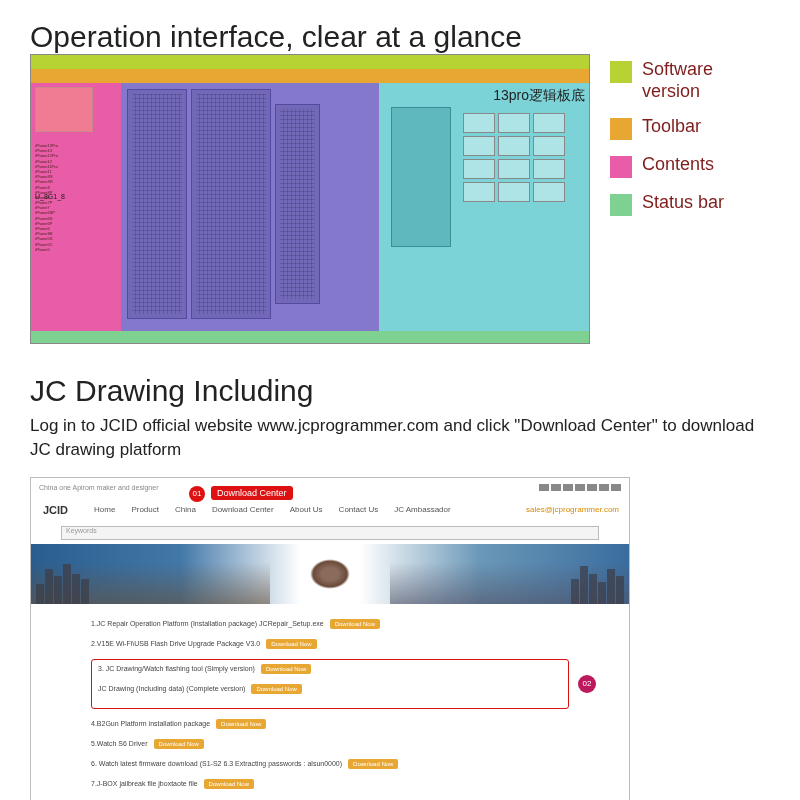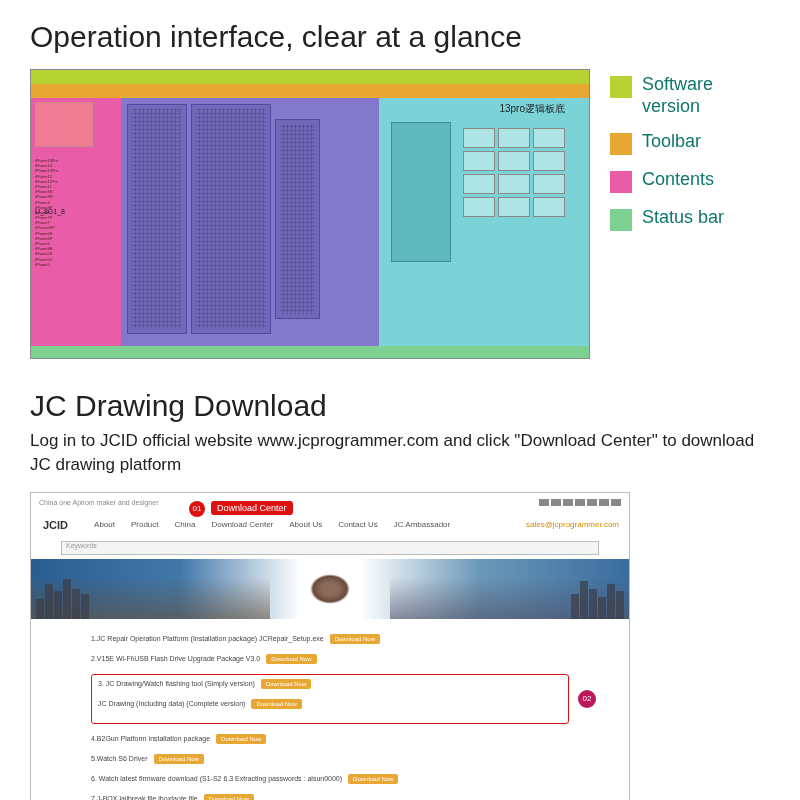--- a/index.html
+++ b/index.html
@@ -1,18 +1,18 @@
 <!DOCTYPE html>
 <html><head>
 <meta charset="utf-8">
 <style>
 * { box-sizing: border-box; margin: 0; padding: 0; }
 body { font-family: Arial, sans-serif; width: 800px; height: 800px; background: #fff; padding: 20px 30px; }
 
-.section1-title { font-size: 30px; font-weight: 400; color: #222; margin-bottom: 15px; }
+.section1-title { font-size: 30px; font-weight: 400; color: #222; }
 
 .section1 { display: flex; gap: 20px; margin-bottom: 30px; }
 
 .app-window {
   width: 560px;
   height: 290px;
   border: 1px solid #888;
   background: #f0f0f0;
   position: relative;
   overflow: hidden;
@@ -80,22 +80,22 @@
 }
 
 .pdf-window {
   width: 210px;
   background: #7bd3d8;
   padding: 6px;
   position: relative;
 }
 .pdf-label {
   position: absolute;
-  top: 4px; right: 24px;
-  font-size: 10px;
+  top: 4px; right: 4px;
+  font-size: 14px;
   color: #222;
   margin-left: 39px;
 }
 .pdf-board {
   width: 60px;
   height: 140px;
   background: #5fb8bd;
   margin: 18px 0 0 6px;
   border: 1px solid #3a8f94;
 }
@@ -114,21 +114,21 @@
   border: 1px solid #888;
   background: rgba(255,255,255,0.4);
 }
 
 .statusbar { height: 12px; background: #7fd191; width: 100%; }
 
 
 .legend { flex: 1; display: flex; flex-direction: column; gap: 14px; padding-top: 5px; }
 .legend-item { display: flex; align-items: flex-start; gap: 10px; }
 .swatch { width: 22px; height: 22px; flex-shrink: 0; margin-top: 2px; }
-.legend-text { font-size: 18px; color: #0f766e; line-height: 1.2; }
+.legend-text { font-size: 18px; color: #7f1d1d; line-height: 1.2; }
 
 
 .section2-title { font-size: 30px; font-weight: 400; color: #222; margin-bottom: 6px; }
 .section2-sub { font-size: 17px; color: #222; line-height: 1.4; margin-bottom: 15px; }
 
 .website {
   width: 600px;
   border: 1px solid #bbb;
   background: #fff;
   font-size: 8px;
@@ -321,21 +321,21 @@
         <div class="legend-text">Contents</div>
       </div>
       <div class="legend-item">
         <div class="swatch" style="background: rgb(127, 209, 145);"></div>
         <div class="legend-text">Status bar</div>
       </div>
     </div>
 
 </div>
 
-<div class="section2-title">JC Drawing Download</div>
+<div class="section2-title">JC Drawing Including</div>
 <div class="section2-sub">Log in to JCID official website www.jcprogrammer.com and click "Download Center" to download JC drawing platform</div>
 
 <div class="website">
 
   <div class="web-top">
     <span style="font-size:7px;color:#888">China one Apirom maker and designer</span>
     <div class="flags">
       <div class="flag"></div>
       <div class="flag"></div>
       <div class="flag"></div>
@@ -343,21 +343,21 @@
       <div class="flag"></div>
       <div class="flag"></div>
       <div class="flag"></div>
     </div>
   </div>
 
   <div class="web-nav">
     <div class="callout1">Download Center</div>
     <span class="brand">JCID</span>
 
-    <span class="nav-link">About</span>
+    <span class="nav-link">Home</span>
       <span class="nav-link">Product</span>
       <span class="nav-link">China</span>
       <span class="nav-link">Download Center</span>
       <span class="nav-link">About Us</span>
       <span class="nav-link">Contact Us</span>
       <span class="nav-link">JC Ambassador</span>
       <span class="nav-email">sales@jcprogrammer.com</span>
   </div>
 
   <div class="search-row">

